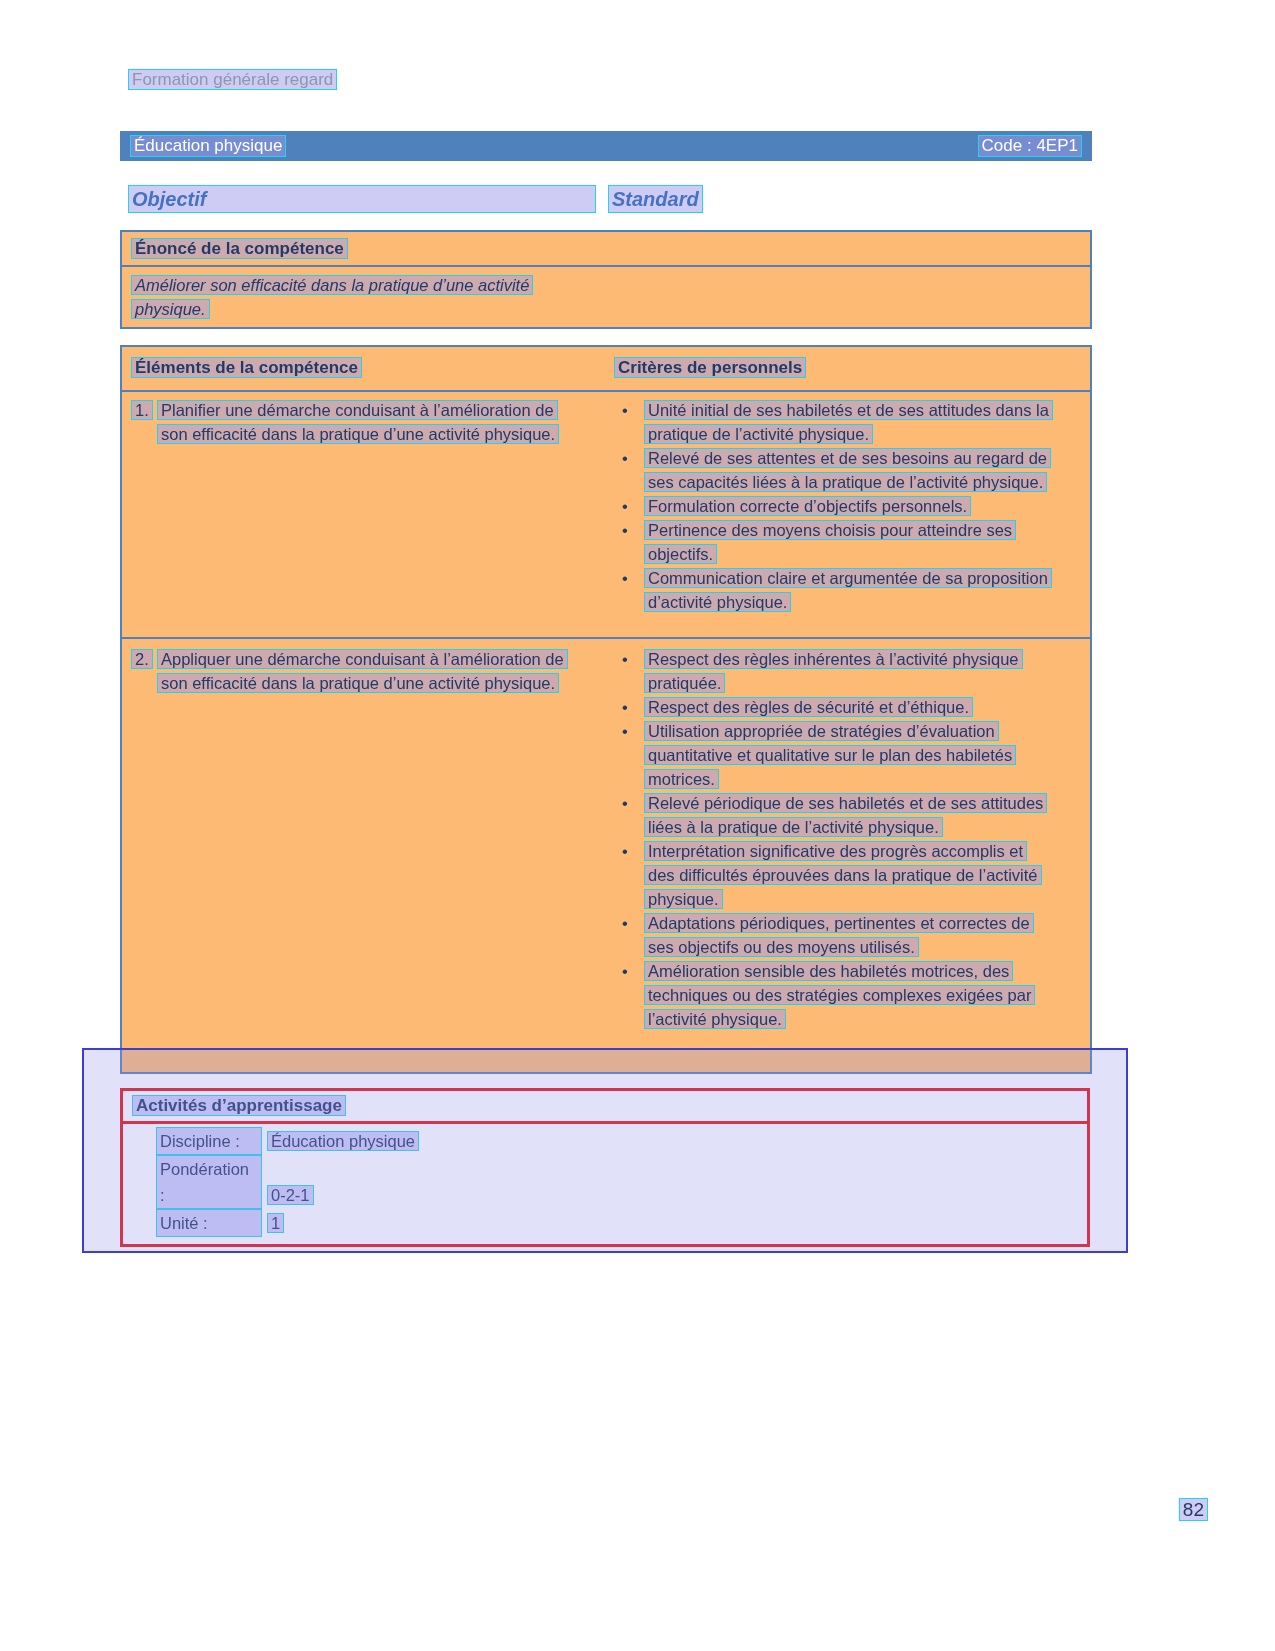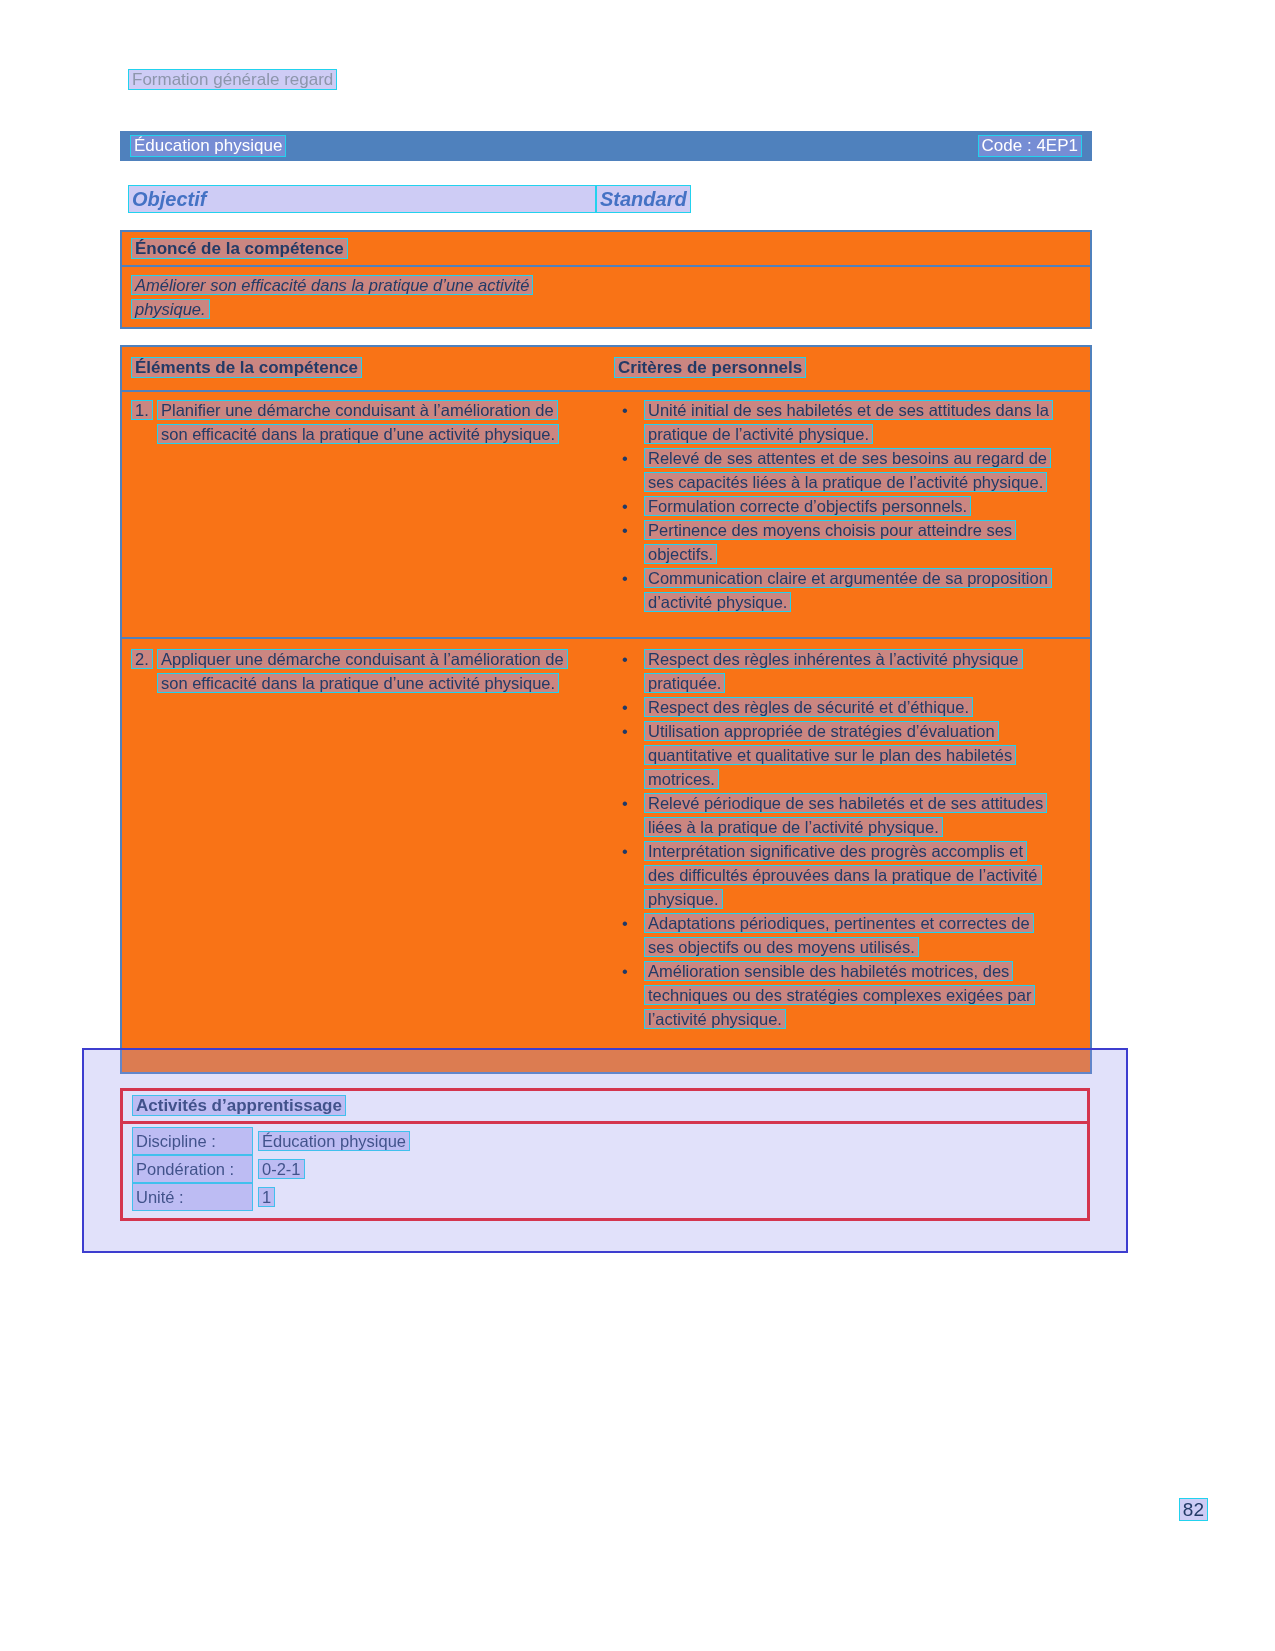--- a/index.html
+++ b/index.html
@@ -34,26 +34,26 @@
     padding: 0 10px;
     color: var(--banner-text, #ffffff); font-size: 17px;
   }
 
   .headings {
     position: absolute; left: 128px; top: 185px;
     font-size: 20px; font-weight: bold; font-style: italic;
     color: var(--heading-blue, #4472c4); line-height: 26px;
   }
   .heading-objectif { display: inline-block; width: 468px; }
-  .heading-standard { display: inline-block; }
+  .heading-standard { display: inline-block; margin-left: 12px; }
 
   .box {
     position: absolute; left: 120px; width: 972px;
     border: 2px solid var(--table-border, #4f81bd);
-    background: #f97316;
+    background: #fdba74;
   }
   .box-enonce { top: 230px; height: 99px; }
   .box-header {
     padding: 7px 9px 6px;
     border-bottom: 2px solid var(--table-border, #4f81bd);
     font-weight: bold; font-size: 17px;
   }
   .box-body { padding: 6px 9px; font-size: 16.5px; line-height: 24px; }
   .enonce-text { width: 420px; font-style: italic; }
 
@@ -71,21 +71,21 @@
   .crit .marker { width: 30px; flex: none; padding-left: 8px; }
   .crit-text { width: 406px; }
 
   .activities {
     position: absolute; left: 120px; top: 1088px; width: 970px;
     border: 3px solid var(--activities-border, #ee1111);
     background: transparent;
   }
   .act-title { padding: 5px 9px; border-bottom: 3px solid var(--activities-border, #ee1111); font-weight: bold; font-size: 17px; }
   .act-fields { padding: 3px 9px 7px; font-size: 16.5px; line-height: 26px; }
-  .field-label { display: inline-block; width: 121px; }
+  .field-label { display: inline-block; width: 106px; margin-left: 24px; }
   .field-value { margin-left: 5px; }
 
   .overlay-box {
     position: absolute; left: 82px; top: 1048px; width: 1046px; height: 205px;
     border: 2px solid var(--overlay-border, #3d3dcf);
     background: rgba(148,148,238,0.28);
     z-index: 10; pointer-events: none;
   }
 
   .page-number {

